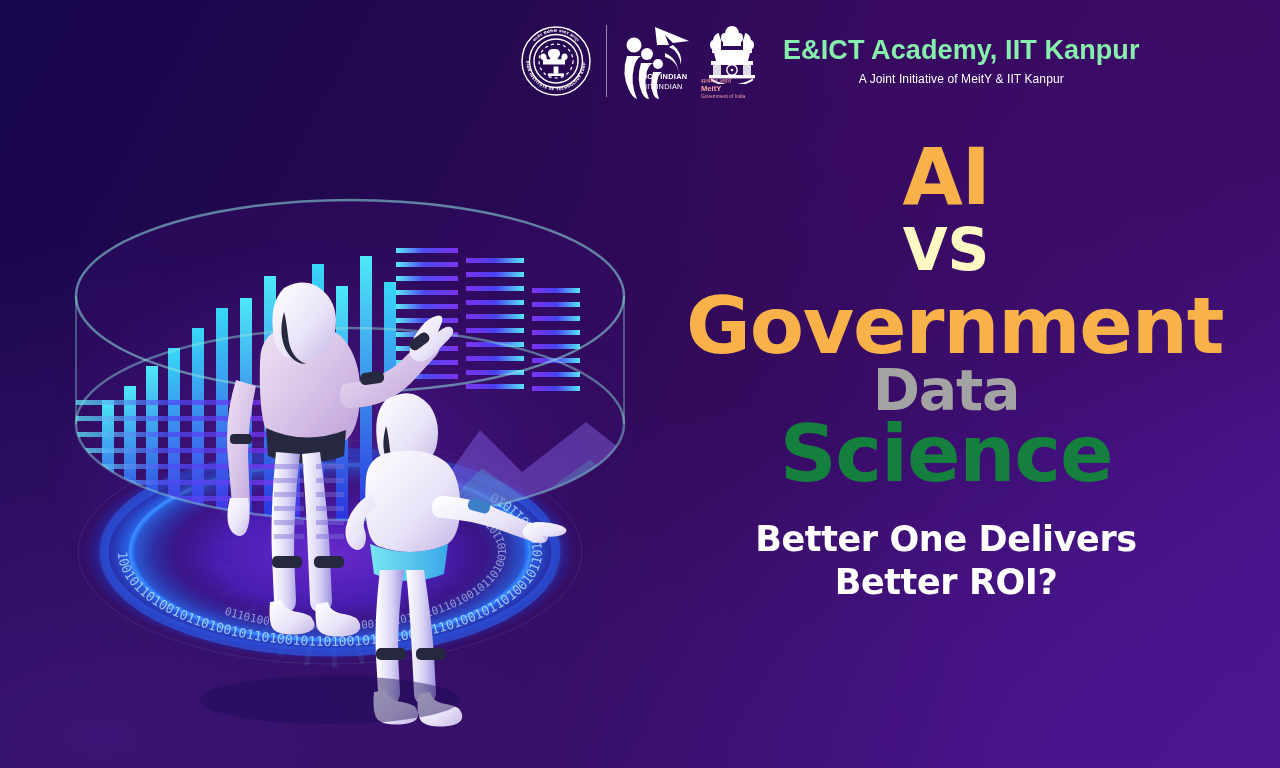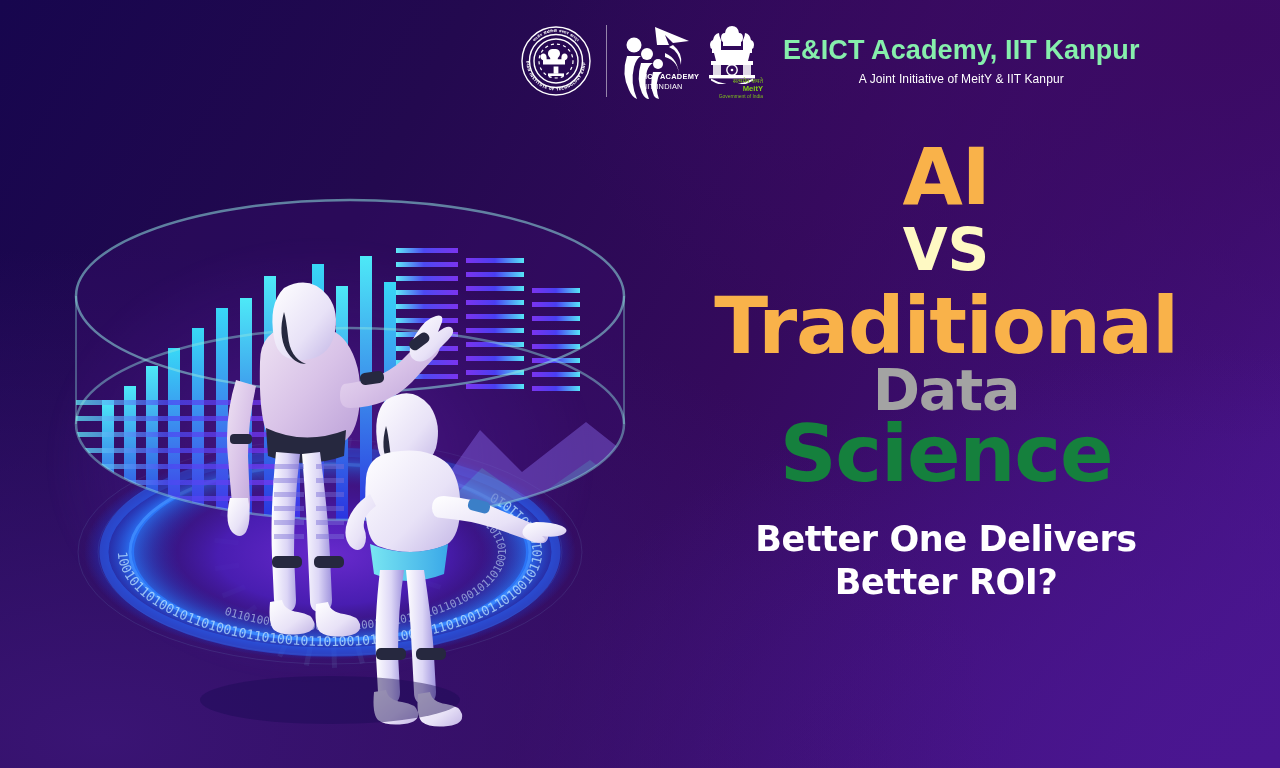--- a/index.html
+++ b/index.html
@@ -40,21 +40,21 @@
   .org-sub{
     color:#ffffff;font-size:12px;font-weight:normal;margin-top:7px;
     text-align:center;white-space:nowrap;letter-spacing:.1px;
   }
   .ict-label{
     position:absolute;left:24px;bottom:8px;color:#fff;font-size:7.4px;
     font-weight:bold;letter-spacing:.3px;line-height:1.28;white-space:nowrap;
   }
   .ict-label .l2{font-weight:normal;letter-spacing:.2px;}
   .meity-label{
-    position:absolute;left:12px;right:0;bottom:0;text-align:right;color:#84cc16;
+    position:absolute;left:0;right:0;bottom:0;text-align:left;color:#fca5a5;
     line-height:1.25;white-space:nowrap;
   }
   .meity-label .m1{font-size:6.2px;display:block;}
   .meity-label .m2{font-size:7.6px;font-weight:bold;display:block;}
   .meity-label .m3{font-size:4.9px;display:block;opacity:.92;}
 
   
   .copy{
     position:absolute;left:686px;top:140px;width:520px;text-align:center;
   }
@@ -400,21 +400,21 @@
             <path d="M6 33 q-6 18 2 34 q3 7 8 9 q-7-16 -3-32 q2-8 7-11 z"></path>
             <circle cx="26" cy="31" r="6"></circle>
             <path d="M20 40 q-5 16 1 30 q3 6 7 6 q-6-14 -2-28 q2-6 6-8 z"></path>
             <circle cx="37" cy="41" r="5"></circle>
             <path d="M32 49 q-4 13 1 24 q2 3 5 3 q-4-11 -1-21 q1-4 4-6 z"></path>
             <path d="M44 30 q14 6 14 24 q0 -16 -14 -20 z"></path>
           </g>
           </svg><div></div>
         
         <div class="ict-label">
-          <span class="l1">ICT ACADEMY</span><br>
+          <span class="l1">ICT INDIAN</span><br>
           <span class="l2">IIT INDIAN</span>
         </div>
       </div>
 
       <div class="meity-logo">
         <svg width="62" height="62" viewBox="0 0 62 62" xmlns="http://www.w3.org/2000/svg">
           <g fill="#ffffff">
 
             <path d="M31 4 q-6 0 -7 7 q-4 0 -4 5 q0 3 2 4 l0 4 18 0 0-4 q2-1 2-4 q0-5 -4-5 q-1-7 -7-7 z"></path>
             <path d="M18 11 q-5 1 -6 7 q-3 1 -3 5 q0 3 2 4 l0 3 9 0 0-12 q-2-4 -2-7 z"></path>
@@ -443,21 +443,21 @@
 
     <div class="titleblock">
       <div class="org-title">E&amp;ICT Academy, IIT Kanpur</div>
       <div class="org-sub">A Joint Initiative of MeitY &amp; IIT Kanpur</div>
     </div>
   </div>
 
   <div class="copy">
     <div class="big l-ai">AI</div>
     <div class="big l-vs">VS</div>
-    <div class="big l-trad">Traditional</div>
+    <div class="big l-trad">Government</div>
     <div class="big l-data">Data</div>
     <div class="big l-sci">Science</div>
     <div class="sub">
       <div>Better One Delivers</div>
       <div>Better ROI?</div>
     </div>
   </div>
 
 </div>
 

